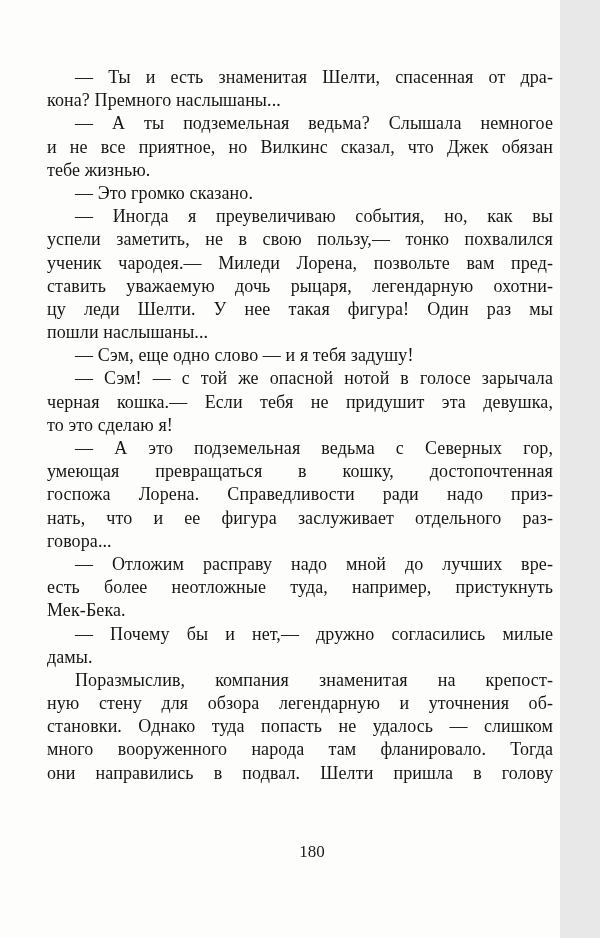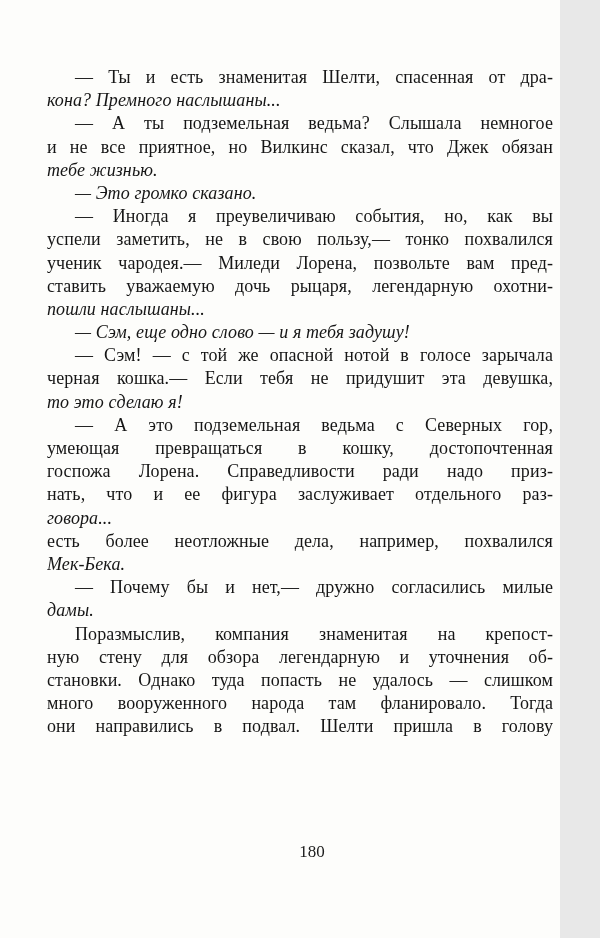--- a/index.html
+++ b/index.html
@@ -31,21 +31,20 @@
   }
   .line {
     text-align: justify;
     text-align-last: justify;
     height: 23.2px;
     overflow: hidden;
   }
   .line.end {
     text-align: center;
     text-align-last: left;
-    font-style: italic;
   }
   .line.first {
     text-indent: 28px;
   }
   .page-number {
     position: absolute;
     top: 842px;
     left: 12px;
     width: 600px;
     text-align: center;
@@ -72,20 +71,21 @@
 
     <div class="paragraph">
       <div class="line first end">— Это громко сказано.</div>
     </div>
 
     <div class="paragraph">
       <div class="line first">— Иногда я преувеличиваю события, но, как вы</div>
       <div class="line">успели заметить, не в свою пользу,— тонко похвалился</div>
       <div class="line">ученик чародея.— Миледи Лорена, позвольте вам пред-</div>
       <div class="line">ставить уважаемую дочь рыцаря, легендарную охотни-</div>
+      <div class="line">цу леди Шелти. У нее такая фигура! Один раз мы</div>
       <div class="line end">пошли наслышаны...</div>
     </div>
 
     <div class="paragraph">
       <div class="line first end">— Сэм, еще одно слово — и я тебя задушу!</div>
     </div>
 
     <div class="paragraph">
       <div class="line first">— Сэм! — с той же опасной нотой в голосе зарычала</div>
       <div class="line">черная кошка.— Если тебя не придушит эта девушка,</div>
@@ -94,21 +94,22 @@
 
     <div class="paragraph">
       <div class="line first">— А это подземельная ведьма с Северных гор,</div>
       <div class="line">умеющая превращаться в кошку, достопочтенная</div>
       <div class="line">госпожа Лорена. Справедливости ради надо приз-</div>
       <div class="line">нать, что и ее фигура заслуживает отдельного раз-</div>
       <div class="line end">говора...</div>
     </div>
 
     <div class="paragraph">
-      <div class="line">есть более неотложные дела, например, похвалился</div>
+      <div class="line first">— Отложим расправу надо мной до лучших вре-</div>
+      <div class="line">есть более неотложные туда, например, пристукнуть</div>
       <div class="line end">Мек-Бека.</div>
     </div>
 
     <div class="paragraph">
       <div class="line first">— Почему бы и нет,— дружно согласились милые</div>
       <div class="line end">дамы.</div>
     </div>
 
     <div class="paragraph">
       <div class="line first">Поразмыслив, компания знаменитая на крепост-</div>

